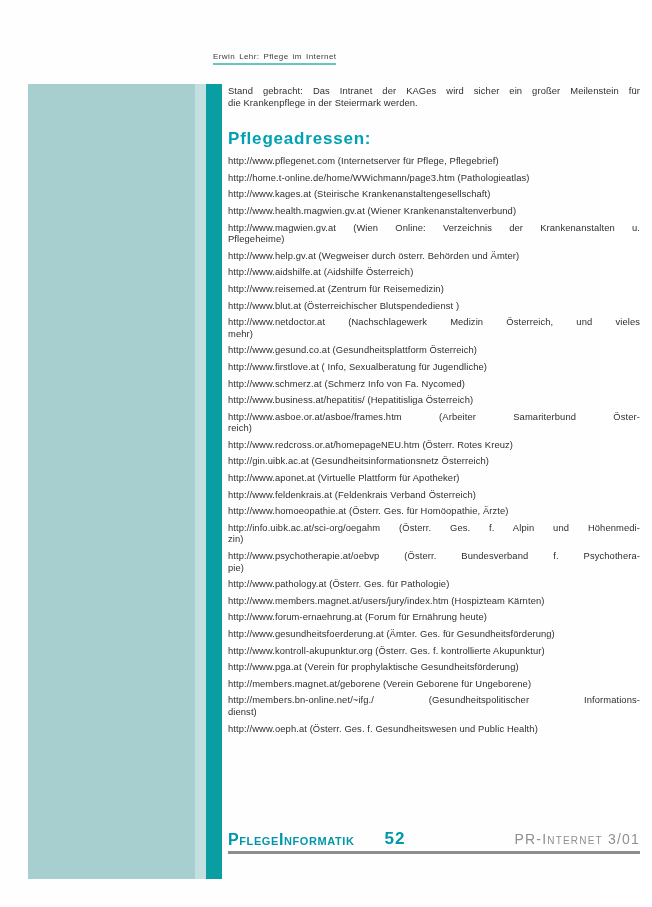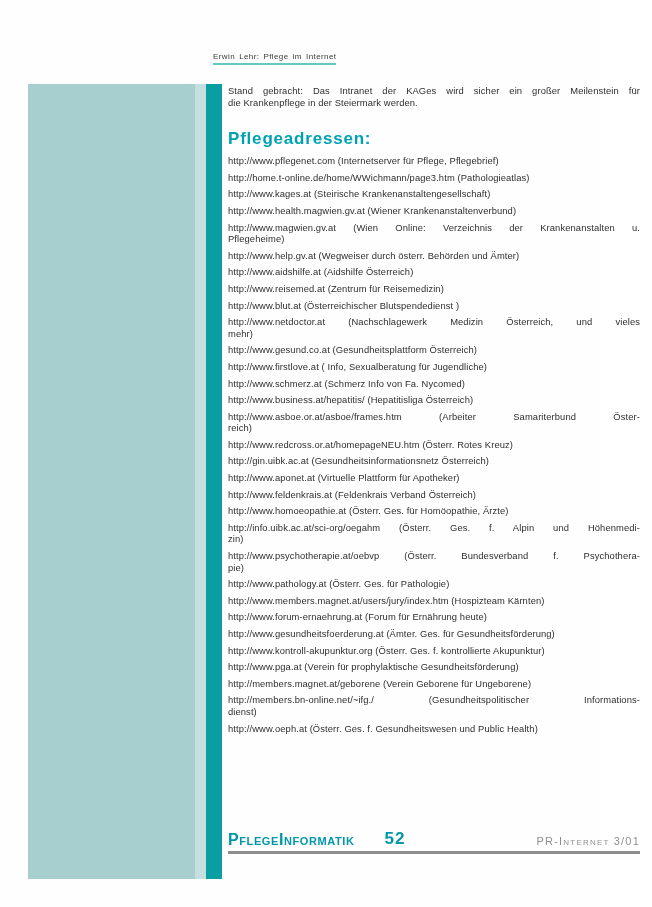--- a/index.html
+++ b/index.html
@@ -48,21 +48,21 @@
   }
   .footer-left{display:flex;align-items:flex-end;}
   .journal-title{
     font-variant:small-caps;font-weight:bold;color:#0097a9;
     font-size:16px;letter-spacing:0.6px;
   }
   .page-number{
     font-weight:bold;color:#0097a9;font-size:17px;margin-left:30px;letter-spacing:1px;
   }
   .issue-label{
-    font-variant:small-caps;color:#8f8f8f;font-size:11px;letter-spacing:1.2px;
+    font-variant:small-caps;color:#8f8f8f;font-size:14px;letter-spacing:1.2px;
     padding-bottom:2px;
   }
 </style>
 </head>
 <body>
 
 <div class="page">
 
   <div class="band-light"></div>
   <div class="band-light-edge"></div>

